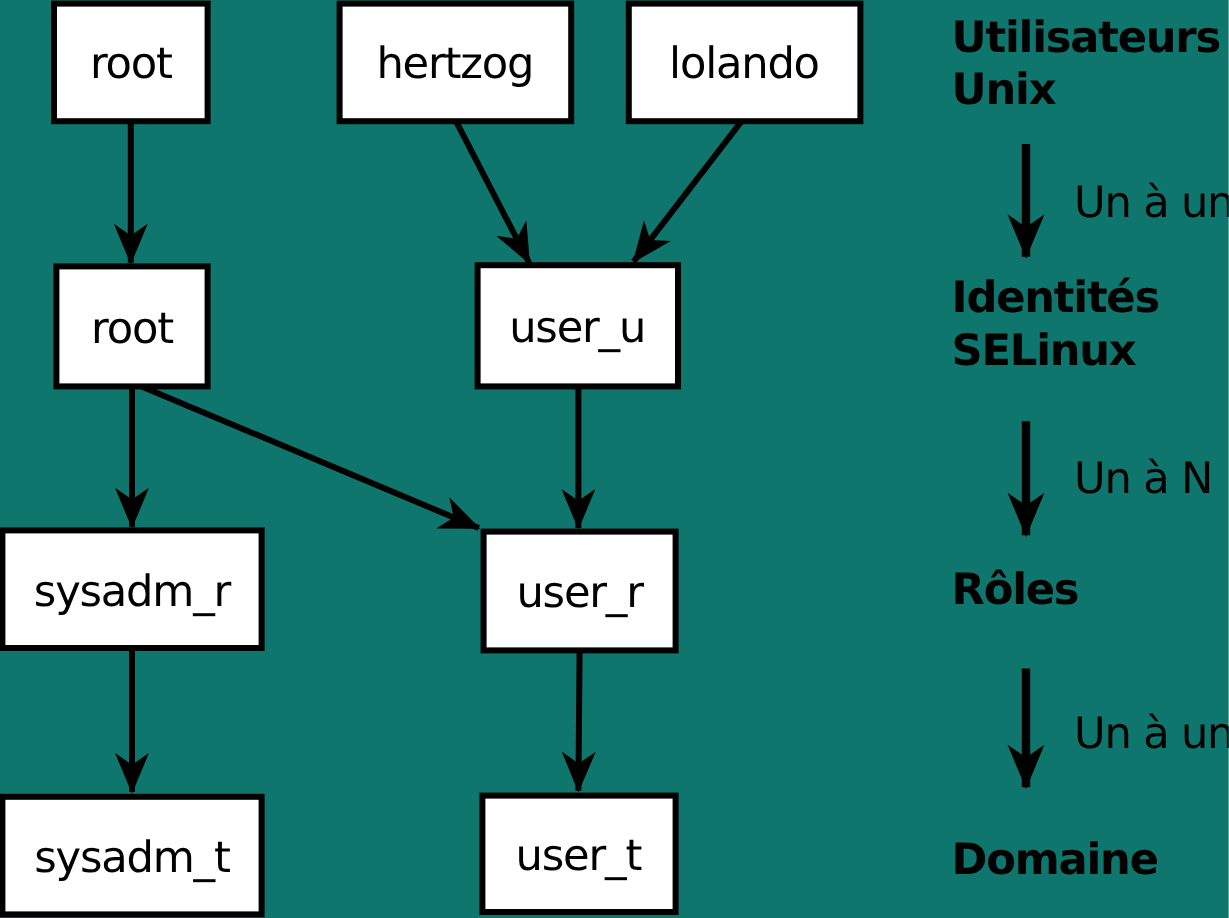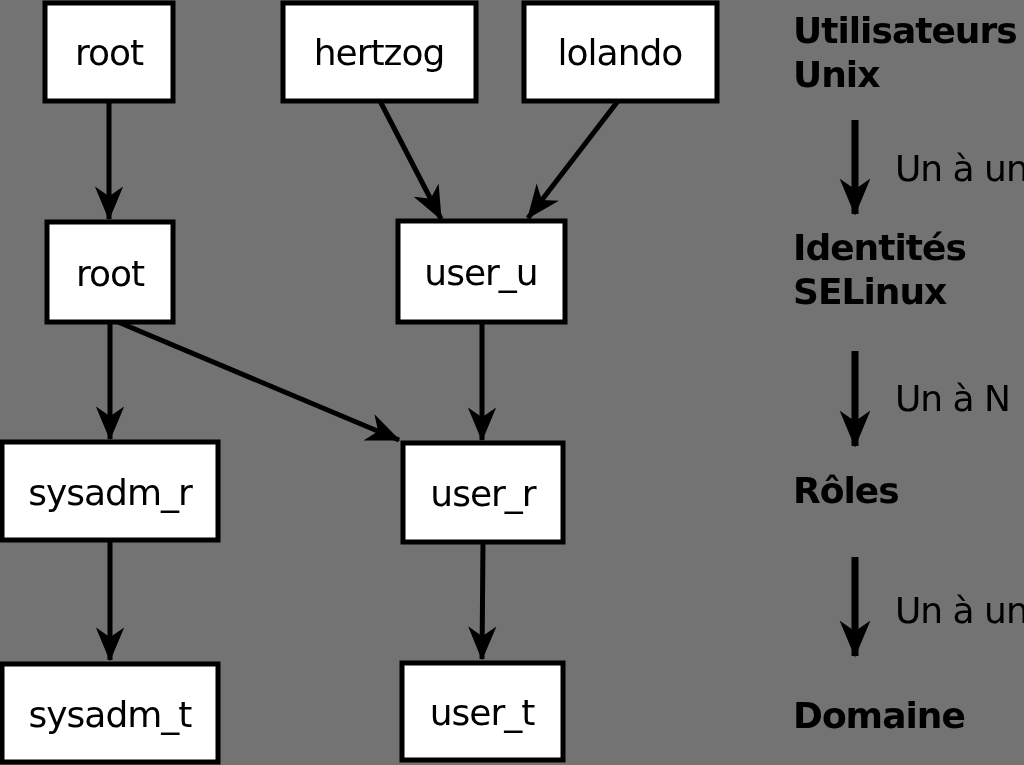--- a/index.html
+++ b/index.html
@@ -4,21 +4,21 @@
 <style>
   html, body {
     margin: 0;
     padding: 0;
     background: #ffffff;
   }
   .canvas {
     position: relative;
     width: 1024px;
     height: 765px;
-    background: #737373;
+    background: #0f766e;
     overflow: hidden;
   }
   svg {
     display: block;
   }
   .node-rect {
     fill: #ffffff;
     stroke: #000000;
     stroke-width: 5;
   }

